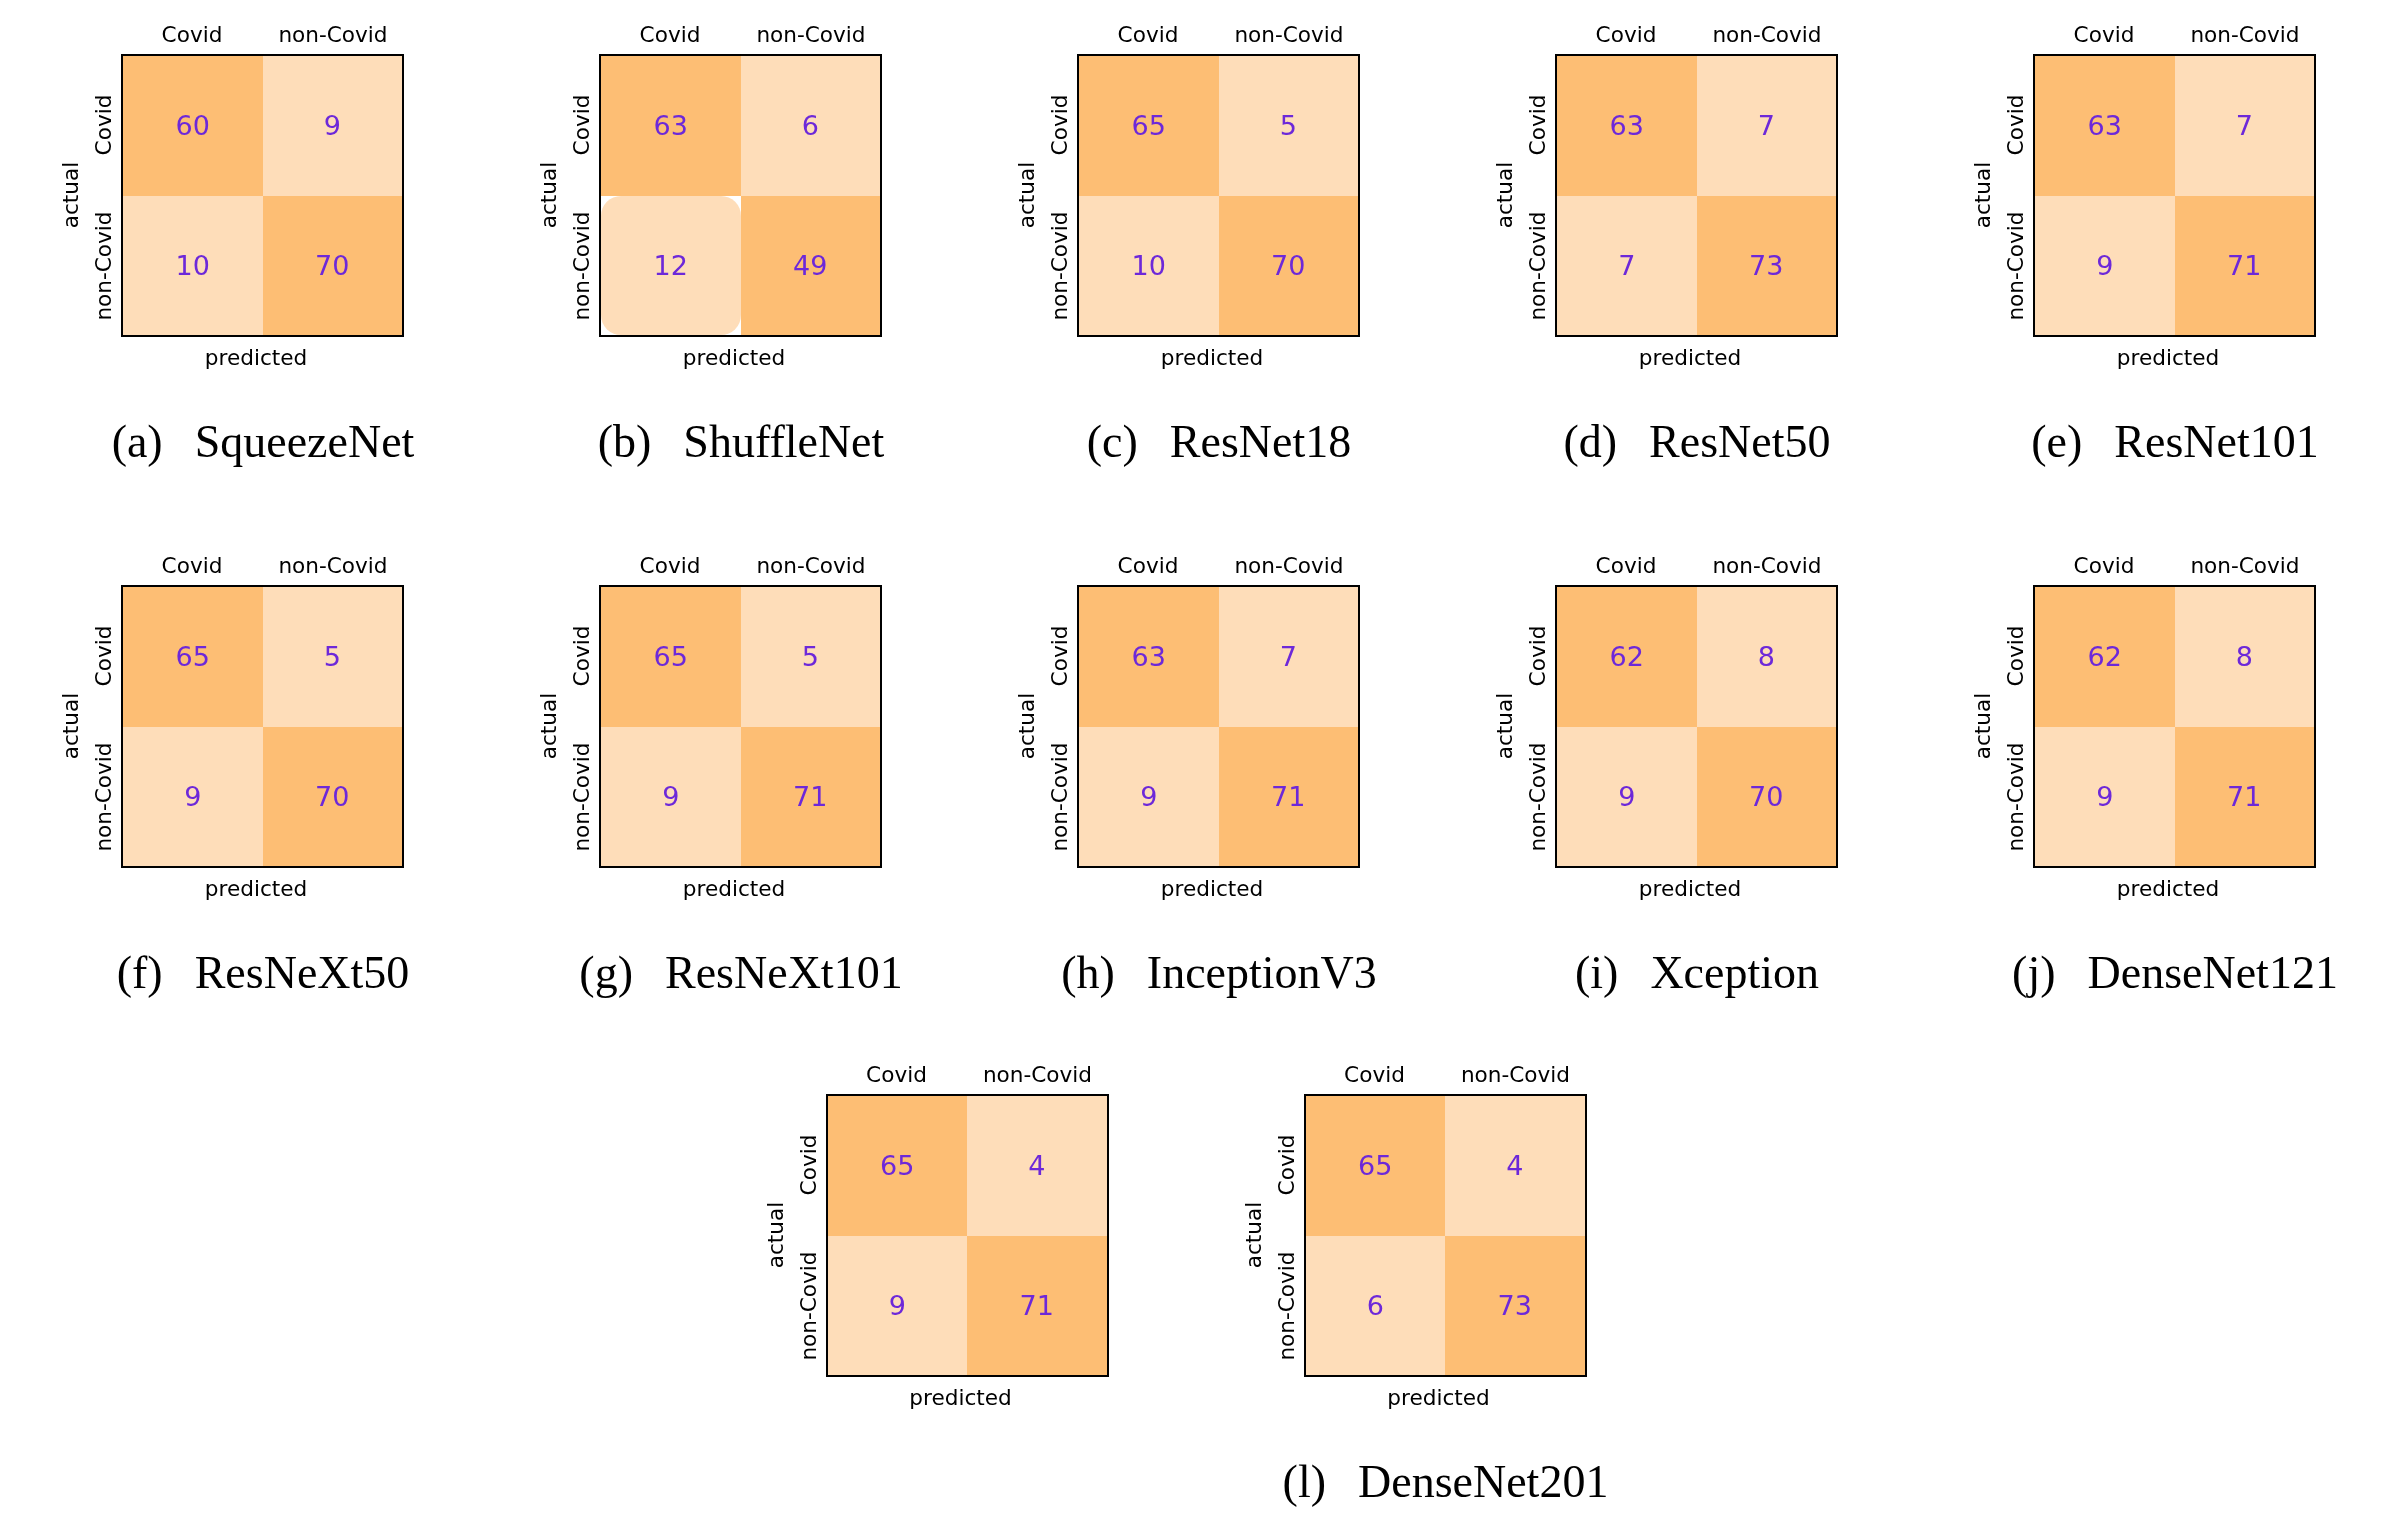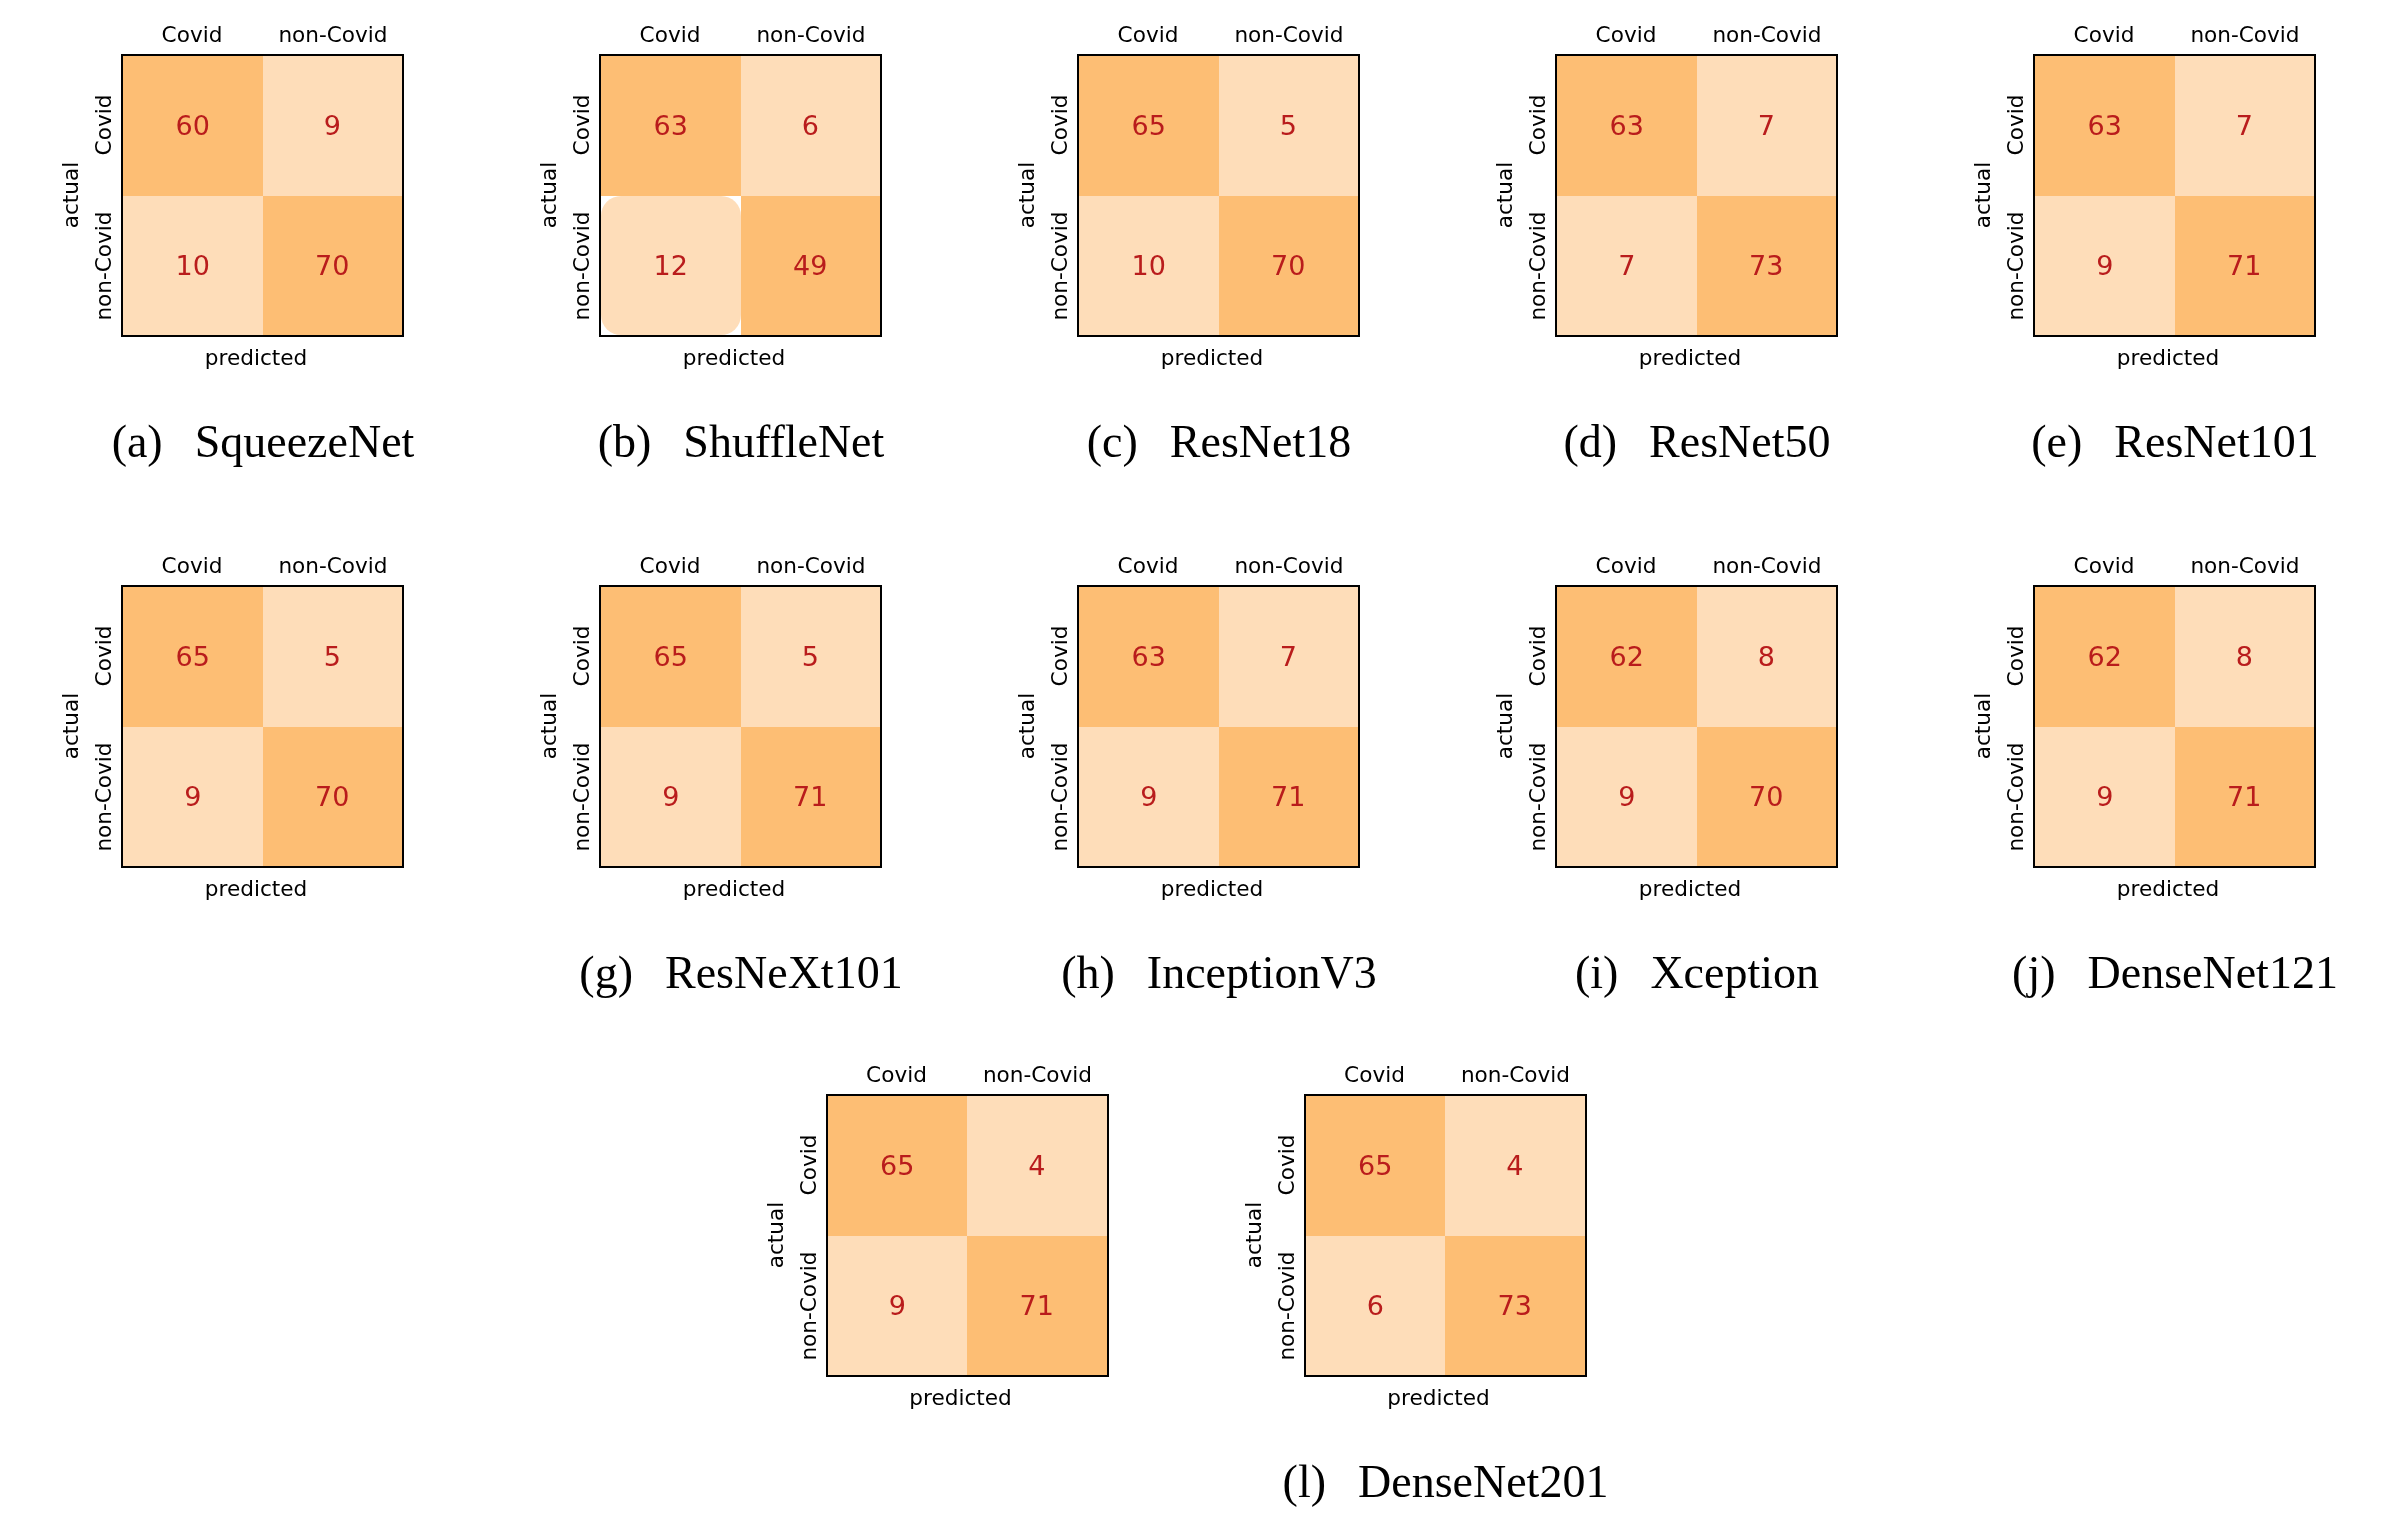--- a/index.html
+++ b/index.html
@@ -21,21 +21,21 @@
   .matrix {
     position:absolute; left:97px; top:54px;
     width:283px; height:283px;
     border:2.3px solid #000;
     display:grid;
     grid-template-columns:1fr 1fr;
     grid-template-rows:1fr 1fr;
   }
   .cell {
     display:flex; align-items:center; justify-content:center;
-    font-size:27px; line-height:1; color:#b91c1c;
+    font-size:27px; line-height:1; color:#6d28d9;
   }
 
   .xtick {
     position:absolute; top:34px;
     transform:translate(-50%,-50%);
     font-size:21.6px; white-space:nowrap;
   }
   .xtick-0 { left:168px; }
   .xtick-1 { left:309px; }
 
@@ -160,20 +160,23 @@
     <div class="ylabel">actual</div>
     <div class="ytick ytick-0">Covid</div>
     <div class="ytick ytick-1">non-Covid</div>
     <div class="matrix">
       <div class="cell" style="background: rgb(253, 190, 116);">65</div>
       <div class="cell" style="background: rgb(254, 221, 185);">5</div>
       <div class="cell" style="background: rgb(254, 221, 185);">9</div>
       <div class="cell" style="background: rgb(253, 190, 116);">70</div>
     </div>
     <div class="xlabel">predicted</div>
+    <div class="caption">
+      <span class="cap-prefix">(f)</span><span class="cap-name">ResNeXt50</span>
+    </div>
   </div>
     <div class="subplot">
     <div class="xtick xtick-0">Covid</div>
     <div class="xtick xtick-1">non-Covid</div>
     <div class="ylabel">actual</div>
     <div class="ytick ytick-0">Covid</div>
     <div class="ytick ytick-1">non-Covid</div>
     <div class="matrix">
       <div class="cell" style="background: rgb(253, 190, 116);">65</div>
       <div class="cell" style="background: rgb(254, 221, 185);">5</div>

